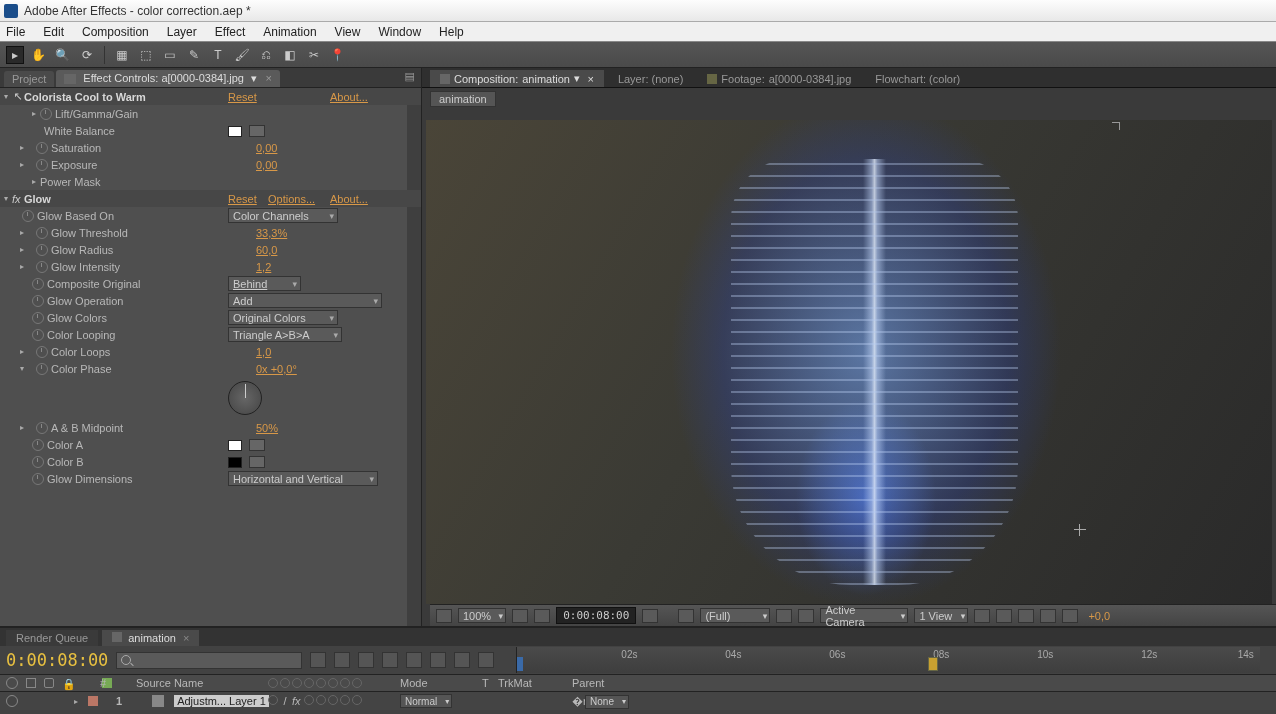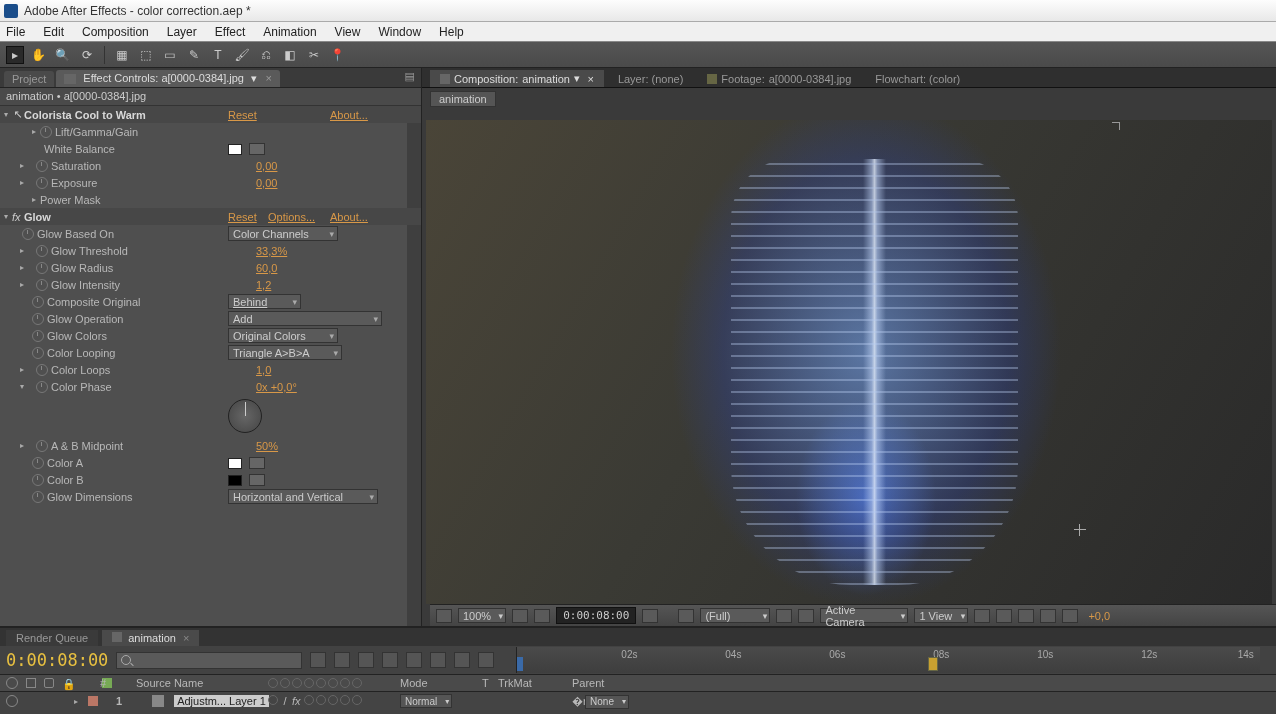--- a/index.html
+++ b/index.html
@@ -171,21 +171,20 @@
     <div class="panel-tabs">
       <div class="panel-tab">Project</div>
       <div class="panel-tab active">
         <span class="tab-icon"></span>
         <span>Effect Controls: </span><span>a[0000-0384].jpg</span>
         <span style="margin-left:4px;">▾</span>
         <span class="x">×</span>
       </div>
       <span style="position:absolute;right:6px;top:2px;color:#999;">▤</span>
     </div>
-    <div class="breadcrumb">animation • a[0000-0384].jpg</div>
 
     <div class="fx-body">
       <div class="fx-scrollbar"></div>
 
       <div class="fx-row" style="background:#474747;position:relative;">
         <span class="fx-tw">▾</span>
         <span style="width:12px;text-align:center;color:#ccc;cursor:default;">↖</span>
         <span class="fx-name">Colorista Cool to Warm</span>
         <span class="fx-link fxcol2">Reset</span>
         <span class="fx-link fxcol3">About...</span>

